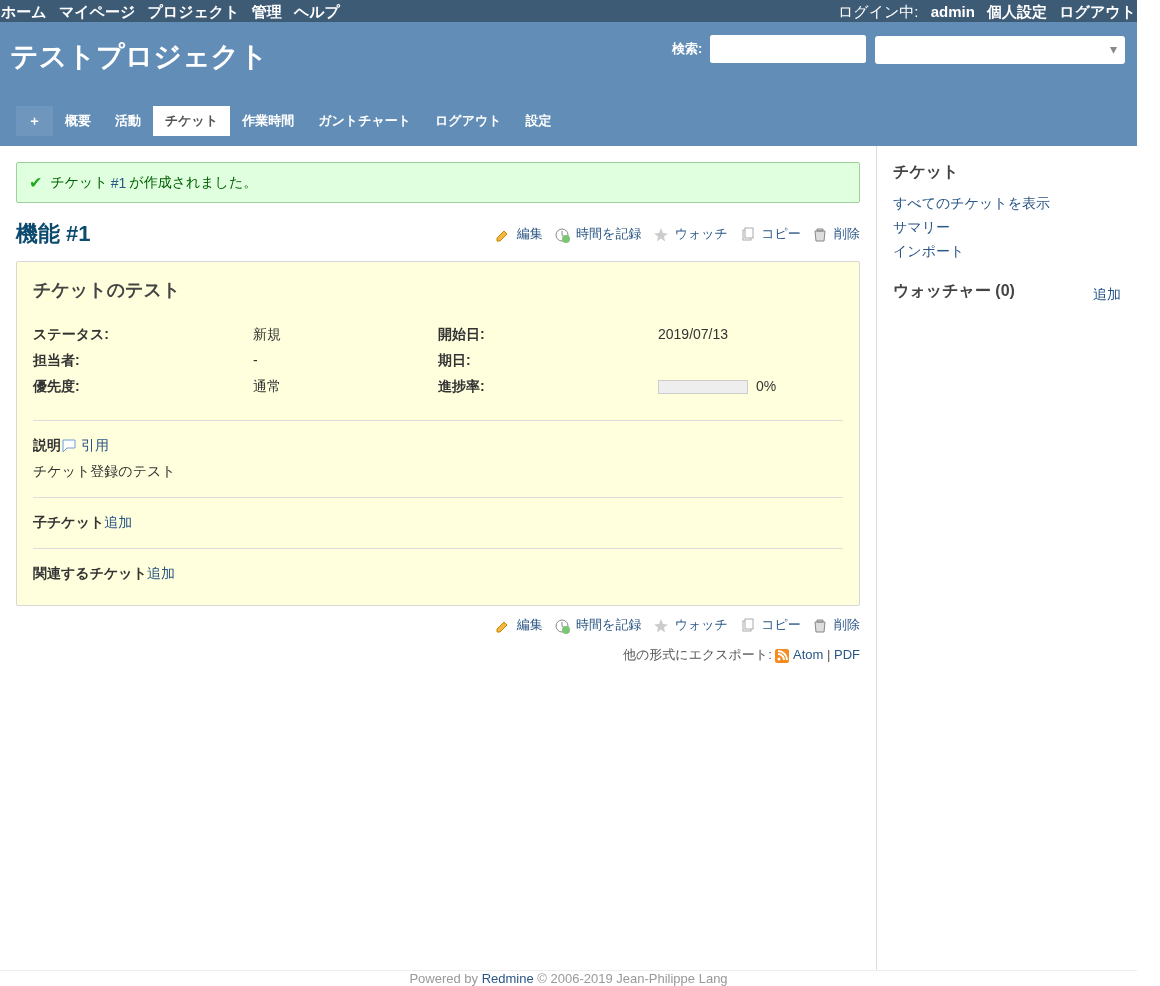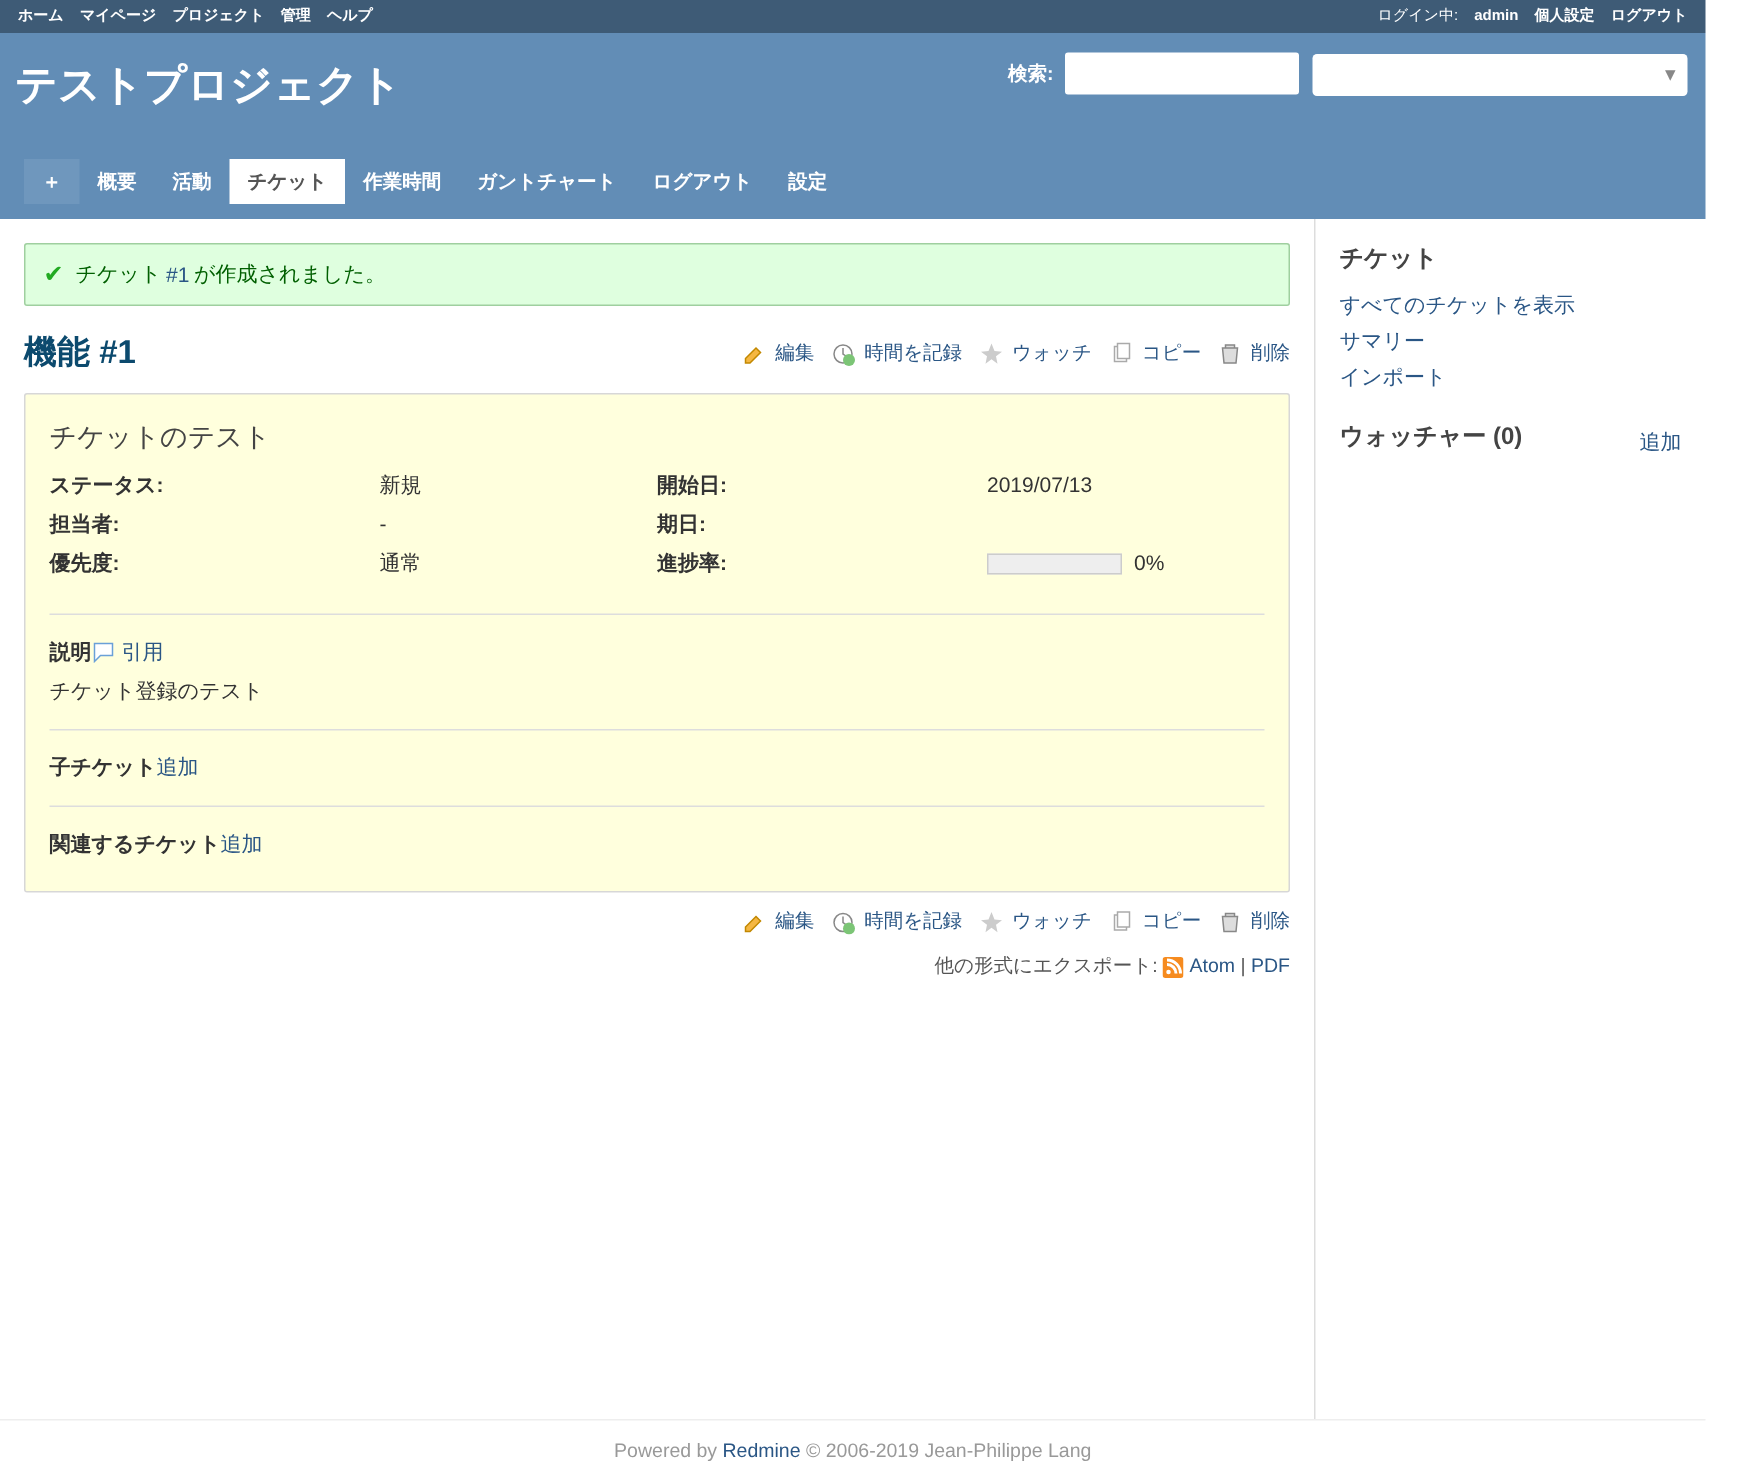--- a/index.html
+++ b/index.html
@@ -1,18 +1,18 @@
 <!DOCTYPE html>
 <html><head>
   <meta charset="utf-8">
   <style>
     * { box-sizing: border-box; margin: 0; padding: 0; }
     body { font-family: Verdana, Arial, sans-serif; font-size: 12px; color: #333; background: #fff; }
     .wrapper { width:1137px; min-height:986px; display:flex; flex-direction:column;}
-    .top-bar { background: #3e5b76; color: #fff; height: 22px; display:flex; justify-content:space-between; padding: 3px 12px; font-size: 10px;}
+    .top-bar { background: #3e5b76; color: #fff; height: 22px; display:flex; justify-content:space-between; padding: 3px 1px; font-size: 15px;}
     .top-bar a { color:#fff; text-decoration:none; margin-right:8px; font-weight:bold; }
     .top-bar .right a { margin-right:0; margin-left:8px;margin-top:20px;}
     .header { background: #628db6; padding: 10px; position:relative; }
     .header h1 { color:#fff; font-size:28px; font-weight:bold; margin: 6px 0 30px 0; }
     .search { position:absolute; right: 12px; top: 13px; color:#fff; }
     .search label { margin-right: 4px; font-weight:bold; font-size: 13px;}
     .search input[type=text]{ width: 156px; height: 28px; border:1px solid #fff; border-radius:2px; padding: 2px 4px; font-size: 12px;}
     .search .project-select { display:inline-block; width: 250px; height: 28px; background:#fff; border-radius:3px; margin-left:6px; padding: 4px 24px 4px 8px; font-size:14px; position:relative;}
     .search .project-select::after{content:"▾"; position:absolute; right:8px; top:5px; color:#888;}
     .main-menu { background: #628db6; display:flex; padding-left: 6px;}
@@ -26,35 +26,35 @@
     .sidebar a { color:#2a5685; text-decoration:none; display:block; margin-bottom: 6px; font-size: 14px;}
     .sidebar .watchers-title{ display:flex; justify-content:space-between; align-items:center; margin-top: 20px;}
     .flash-notice { background: #dfffdf; border: 1px solid #9fcf9f; border-radius: 2px; padding: 10px 12px; margin-bottom: 16px; display:flex; align-items:center; color: #005f00; font-size: 14px;}
     .flash-notice .icon { color: #2a2; margin-right: 8px; font-size: 16px;}
     .flash-notice a { color:#2a5685; text-decoration:none; margin: 0 3px;}
     .title-row { display:flex; justify-content:space-between; align-items:center; margin-bottom: 12px;}
     .title-row h2 { font-size: 22px; font-weight:bold; color:#0c4a6e;}
     .actions a { color:#2a5685; text-decoration:none; margin-left: 8px; font-size: 13px; }
     .actions .icon { vertical-align:middle; display:inline-block; width: 16px; height: 16px; margin-right: 2px;}
     .issue-box { background: #ffffdd; border: 1px solid #d7d7d7; border-radius: 2px; padding: 16px; }
-    .issue-box h3.subject { font-size: 18px; font-weight:normal; color:#444; margin-bottom: 12px;}
+    .issue-box h3.subject { font-size: 18px; font-weight:bold; color:#444; margin-bottom: 24px;}
     .author-line { color: #333; font-size: 13px; margin-bottom: 36px;}
     .author-line a { color:#2a5685; text-decoration:none;}
     .attrs { display:flex;}
     .attrs .col { flex: 1;}
     .attr-row { display:flex; margin-bottom: 8px; font-size: 14px;}
     .attr-row .label { width: 220px; font-weight:bold;}
     .progress-bar { display:inline-block; width: 90px; height: 14px; background:#eee; border:1px solid #ccc; vertical-align:middle; margin-right: 8px;}
     hr { border:none; border-top:1px solid #ddd; margin: 16px 0;}
     .section-header { display:flex; align-items:center; font-weight:bold; margin-bottom: 6px; font-size: 14px;}
     .section-header a { font-weight:normal; color:#2a5685; text-decoration:none;}
     .desc-text { margin-top:8px; font-size: 14px; color:#333;}
     .export { text-align:right; margin-top: 10px; font-size: 13px; color:#555;}
     .export a { color:#2a5685; text-decoration:none;}
-    .footer { text-align:center; color:#999; padding: 12px; border-top:1px solid #eee; font-size:13px;}
+    .footer { text-align:center; color:#999; border-top:1px solid #eee; font-size:13px;}
     .footer a { color:#2a5685; text-decoration:none;}
     .quote-link{display:flex;align-items:center;gap:4px;}
     .tab{white-space:nowrap;}
     svg { vertical-align:middle;}
   </style>
 </head>
 <body>
 
 <div class="wrapper">
   <div class="top-bar">

